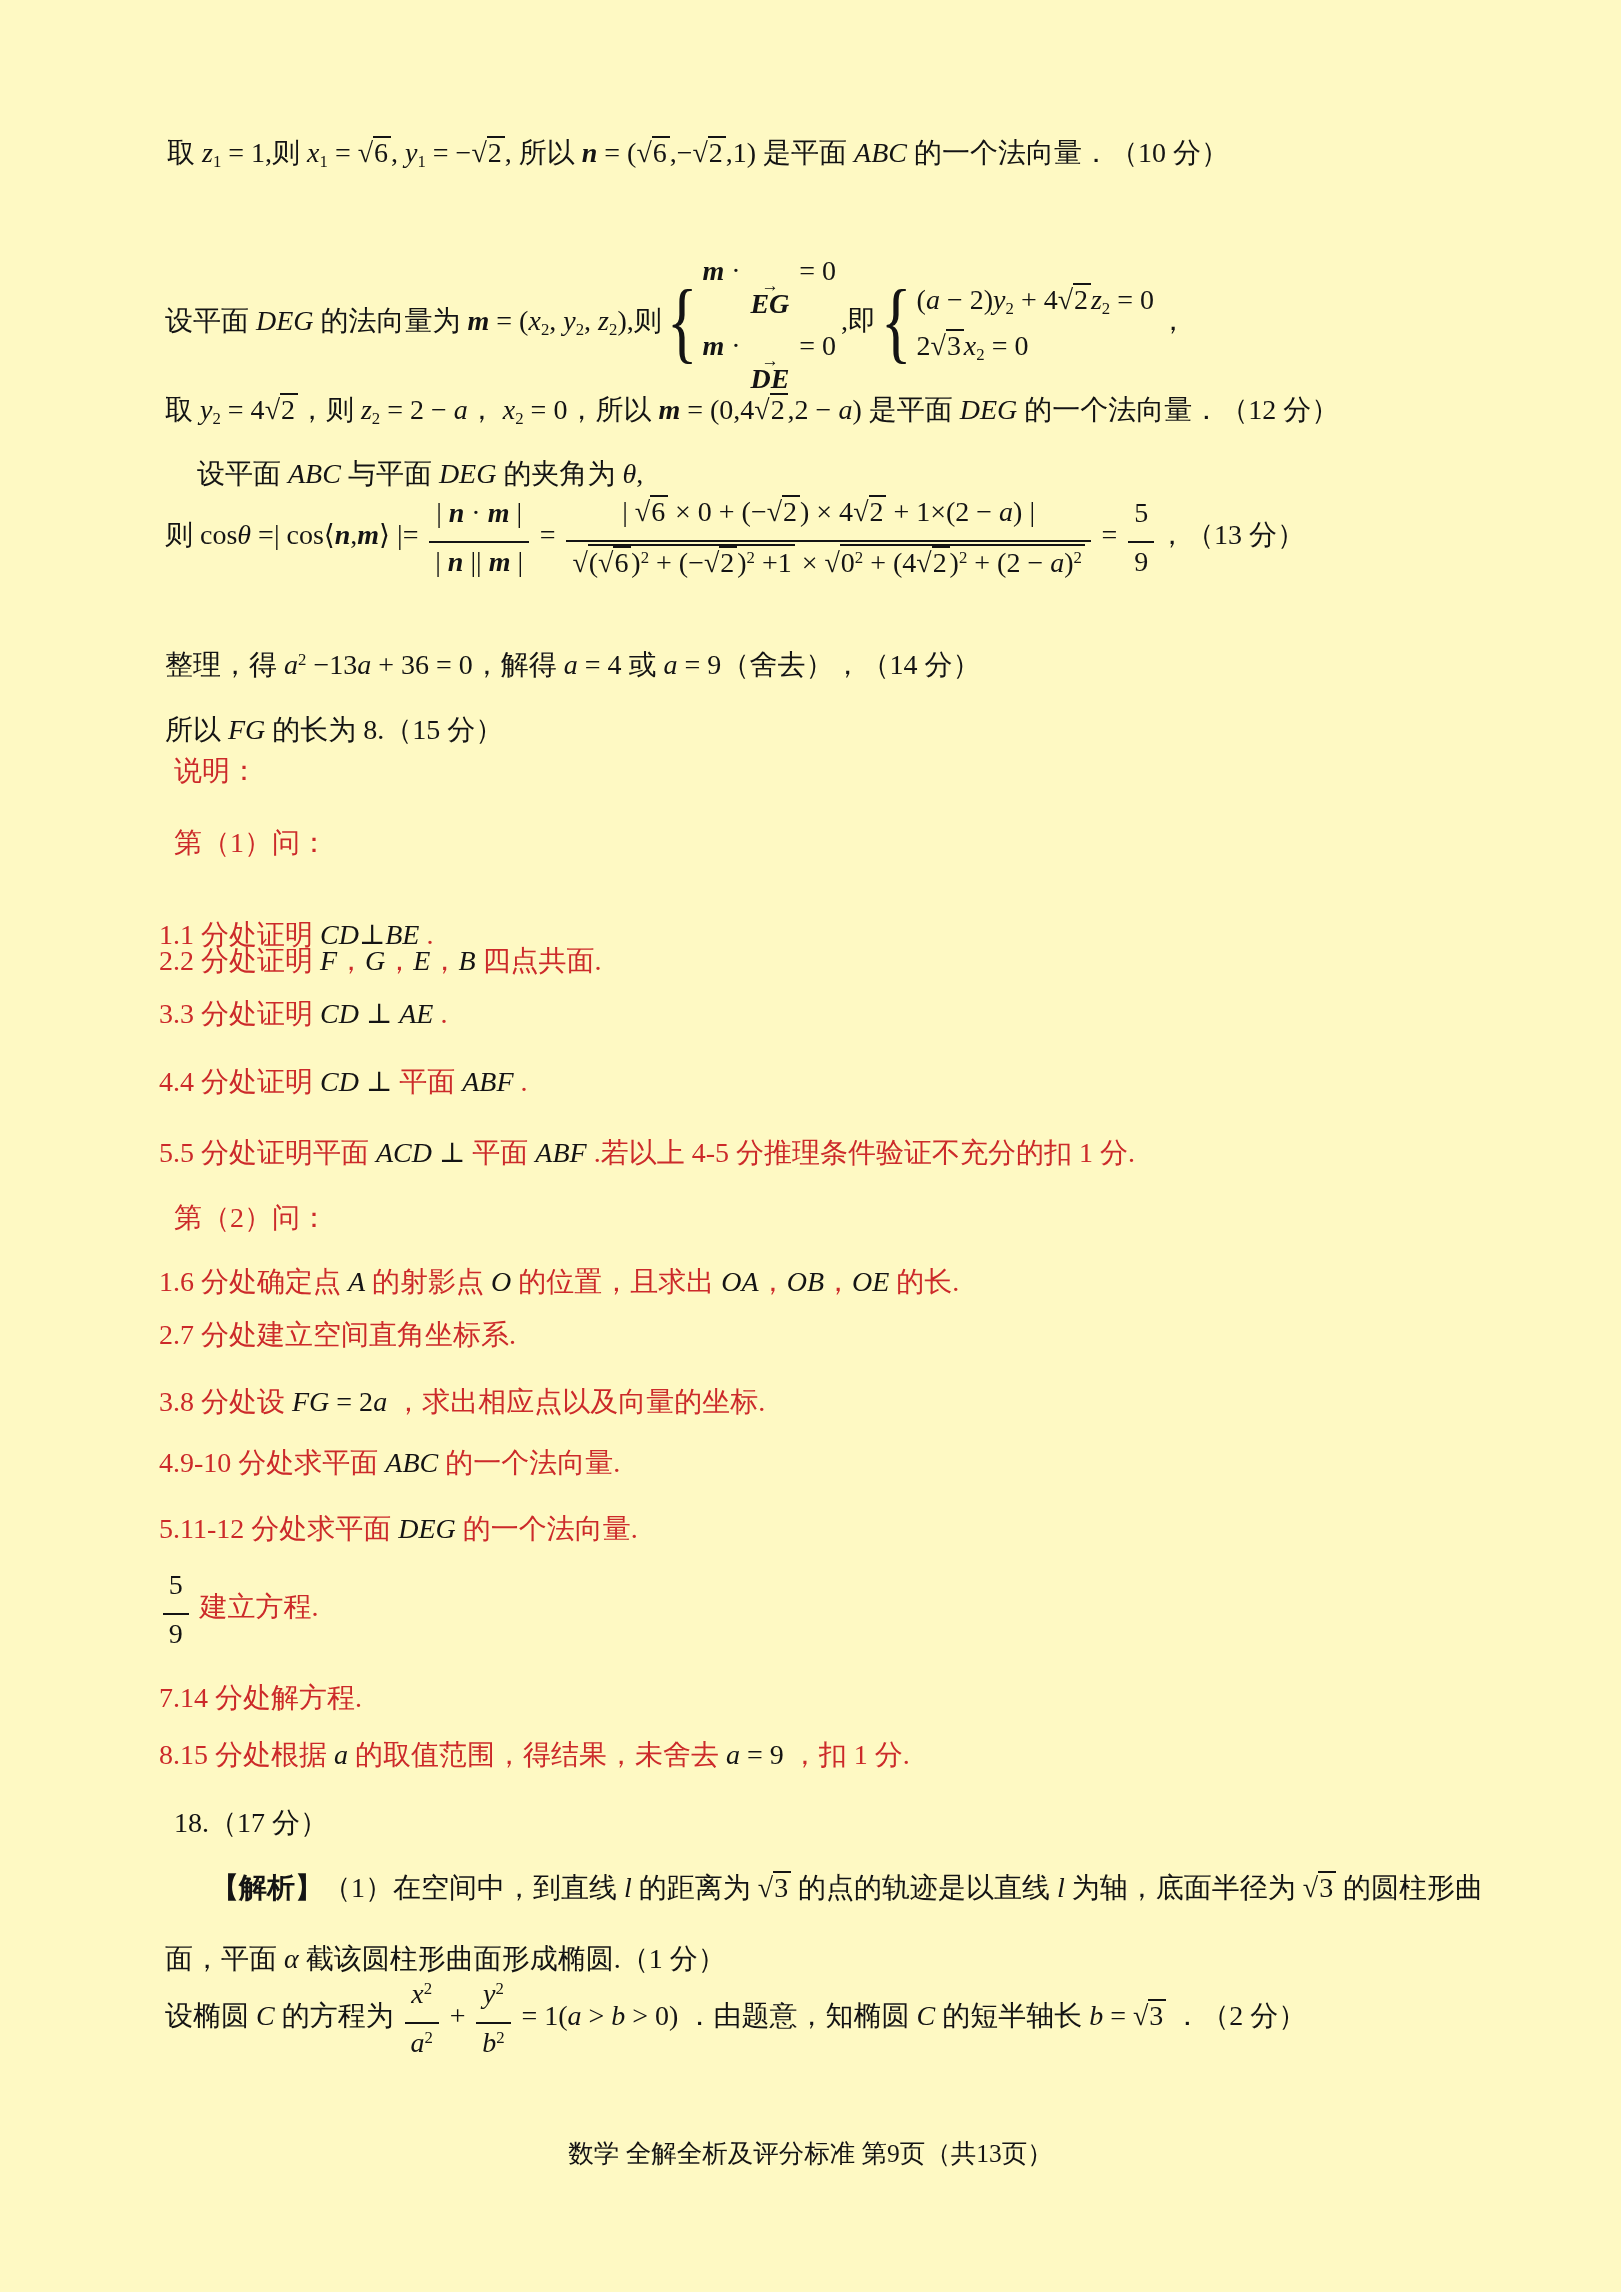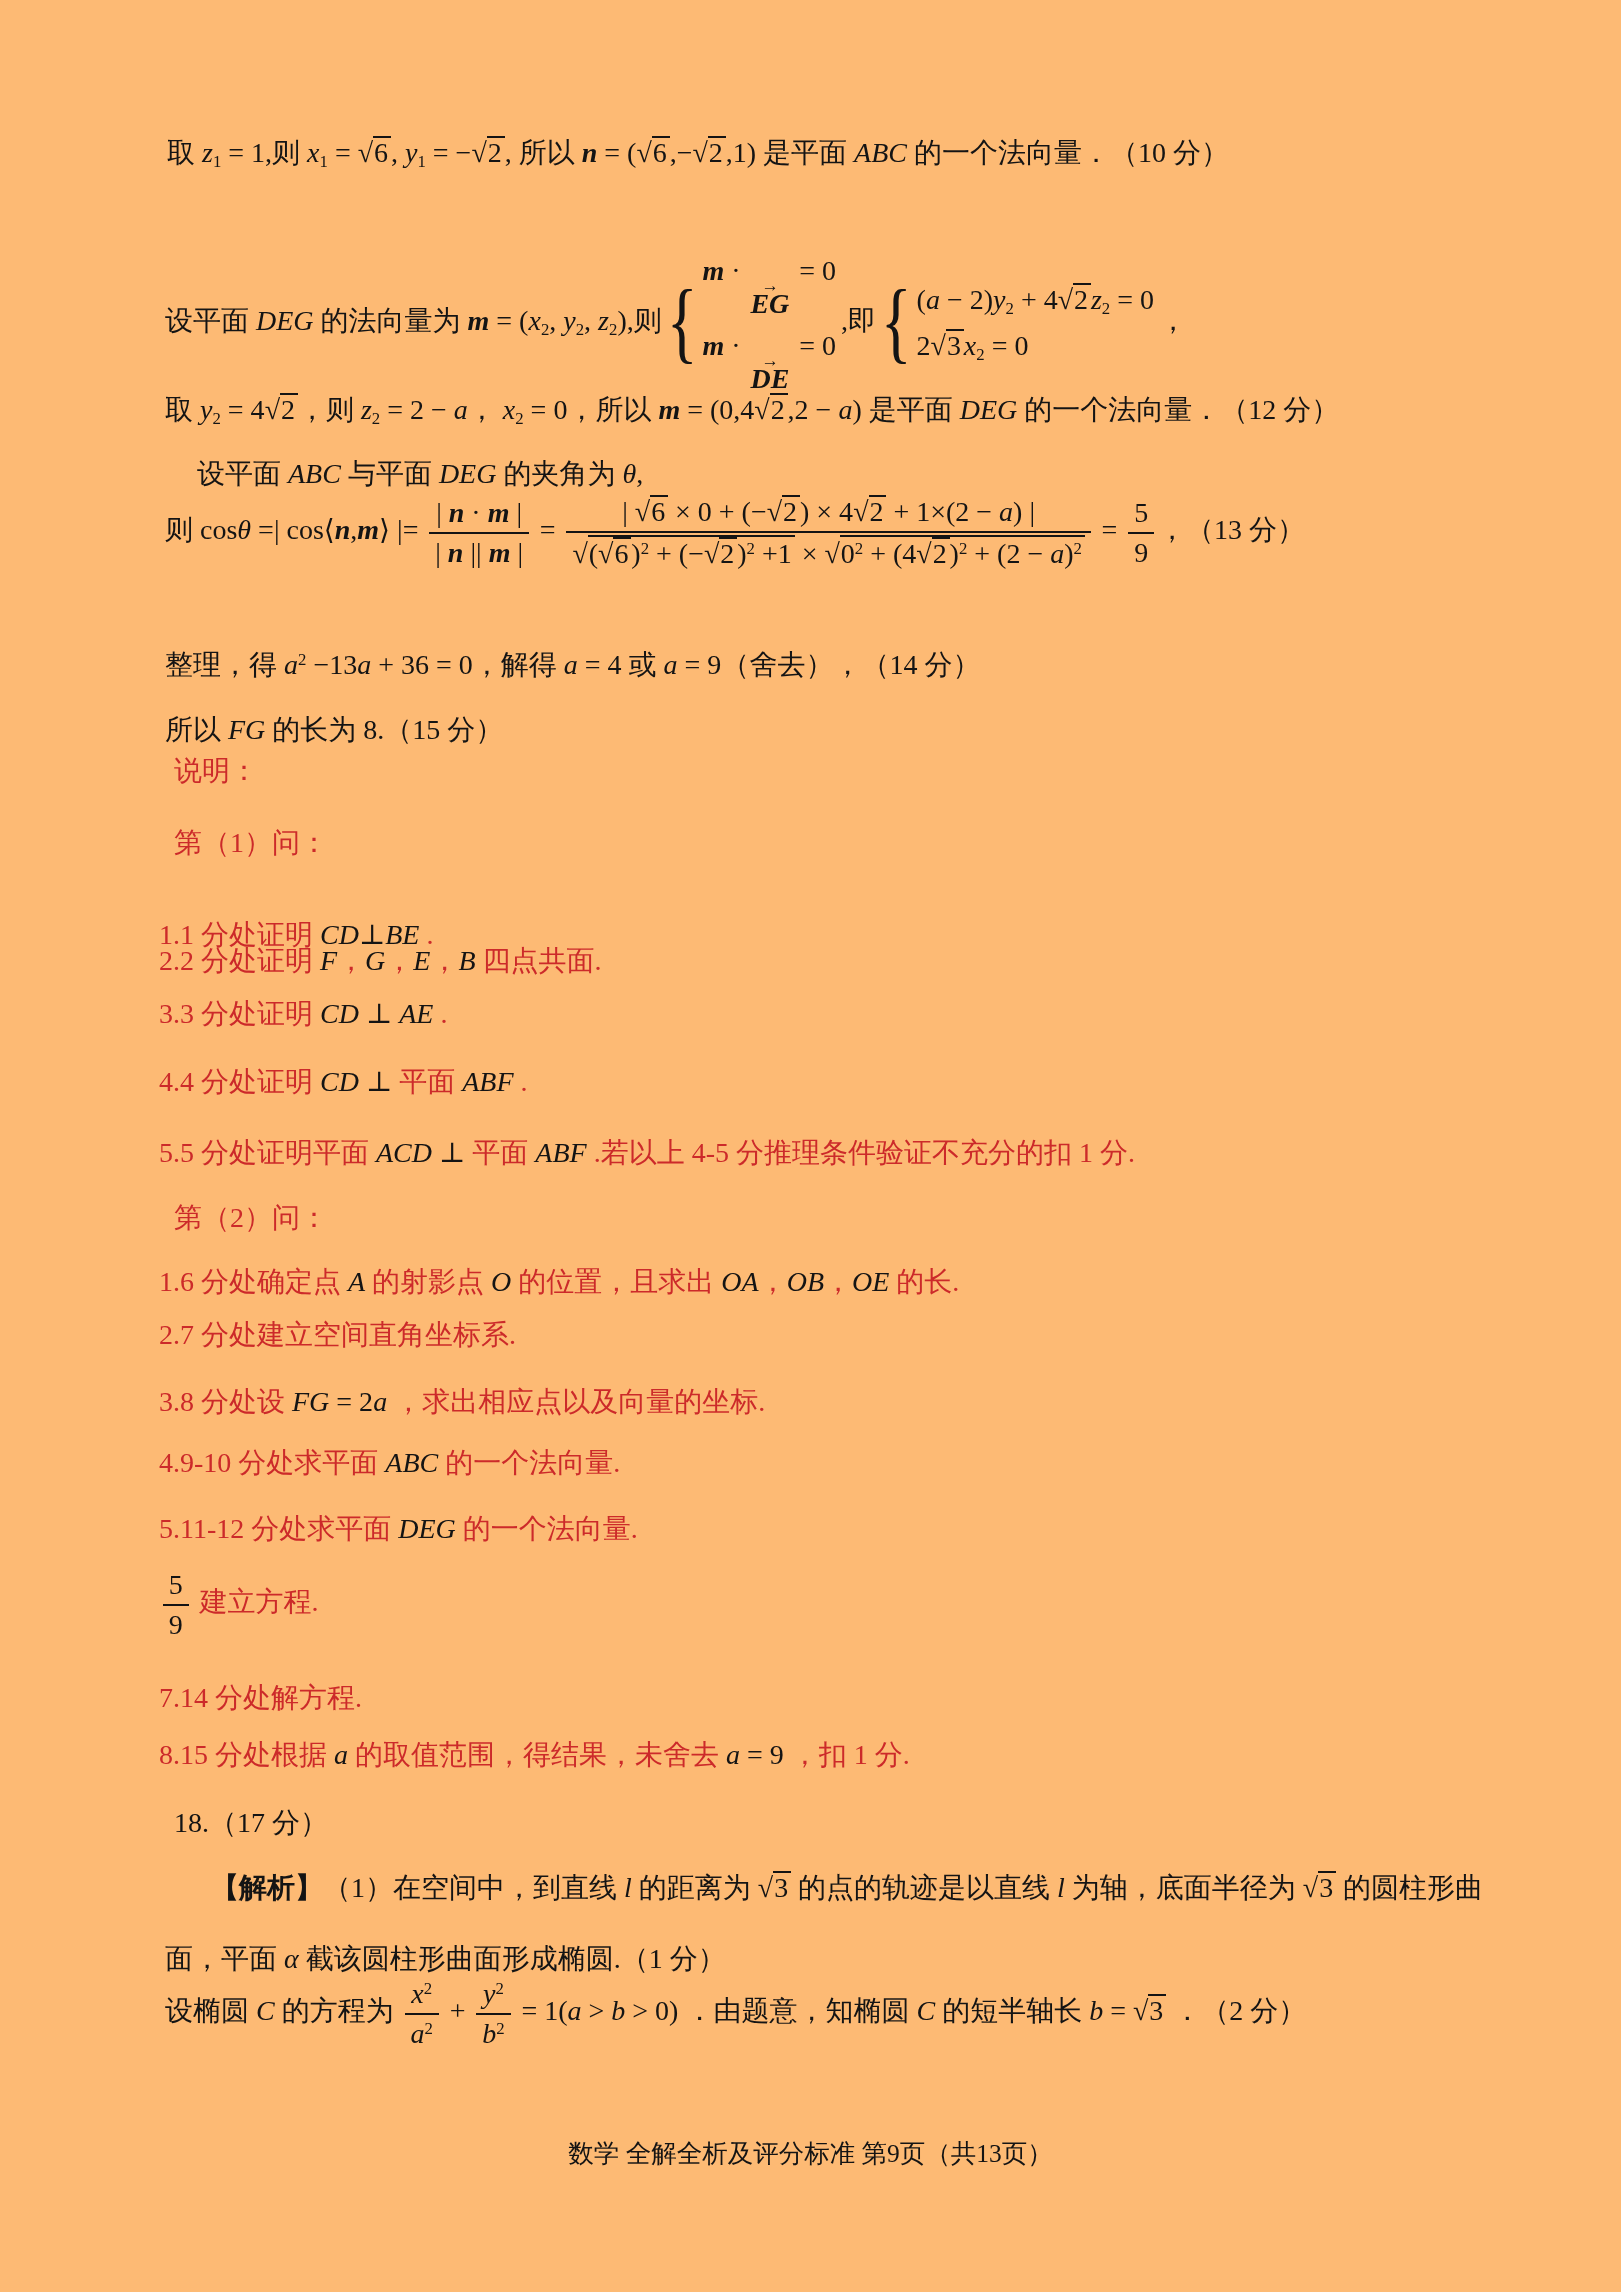--- a/index.html
+++ b/index.html
@@ -1,34 +1,34 @@
 <!DOCTYPE html>
 <html style="--red: #cc2a2a; --black: #141414;"><head>
 <meta charset="utf-8">
 <style>
   :root{ --red:#cc2a2a; --black:#141414; }
   html,body{margin:0;padding:0;background:#ffffff;}
-  .page{position:relative;width:1621px;height:2293px;background:#fdba74;overflow:hidden;
+  .page{position:relative;width:1621px;height:2293px;background:#fef9c3;overflow:hidden;
         font-family:"Liberation Serif","DejaVu Serif",serif;color:var(--black);}
   .ln{position:absolute;white-space:nowrap;font-size:28px;line-height:1.3;}
   .ln.red{color:var(--red);}
   .ln.black{color:var(--black);}
   .dark{color:var(--black);}
   .c{}
   .m{}
   .i{font-style:italic;}
   .b{font-style:italic;font-weight:bold;}
   .h{font-weight:bold;}
   .sub{font-size:0.6em;vertical-align:-0.28em;}
   .sup{font-size:0.6em;vertical-align:0.55em;}
   .sqrt{white-space:nowrap;}
   .sq-sign{display:inline-block;line-height:1.05;}
   .sq-body{display:inline-block;border-top:2px solid currentColor;line-height:1.05;padding:0 2.9px 0 1px;}
   .frac{display:inline-flex;flex-direction:column;align-items:center;vertical-align:middle;
-        margin:0 3.9px;line-height:1.2;text-align:center;}
+        margin:0 3.9px;line-height:1.2;text-align:center;gap:9px;}
   .fnum{display:block;padding:0 5.9px 2px;}
   .fden{display:block;border-top:2px solid currentColor;padding:2px 5.9px 0;}
   .cases{display:inline-flex;align-items:center;vertical-align:middle;margin:0 4.9px;}
   .brace{display:inline-block;font-size:2.3em;line-height:1;transform:scaleY(1.4);
          transform-origin:center;margin-right:4.9px;font-weight:400;}
   .crows{display:flex;flex-direction:column;gap:8.8px;text-align:left;}
   .crow{display:block;line-height:1.25;}
   .vec{display:inline-flex;flex-direction:column;align-items:center;vertical-align:-0.32em;
        line-height:1;margin:0 2.9px;}
   .vec-arrow{font-size:0.62em;line-height:0.55;transform:translateY(2px);}

